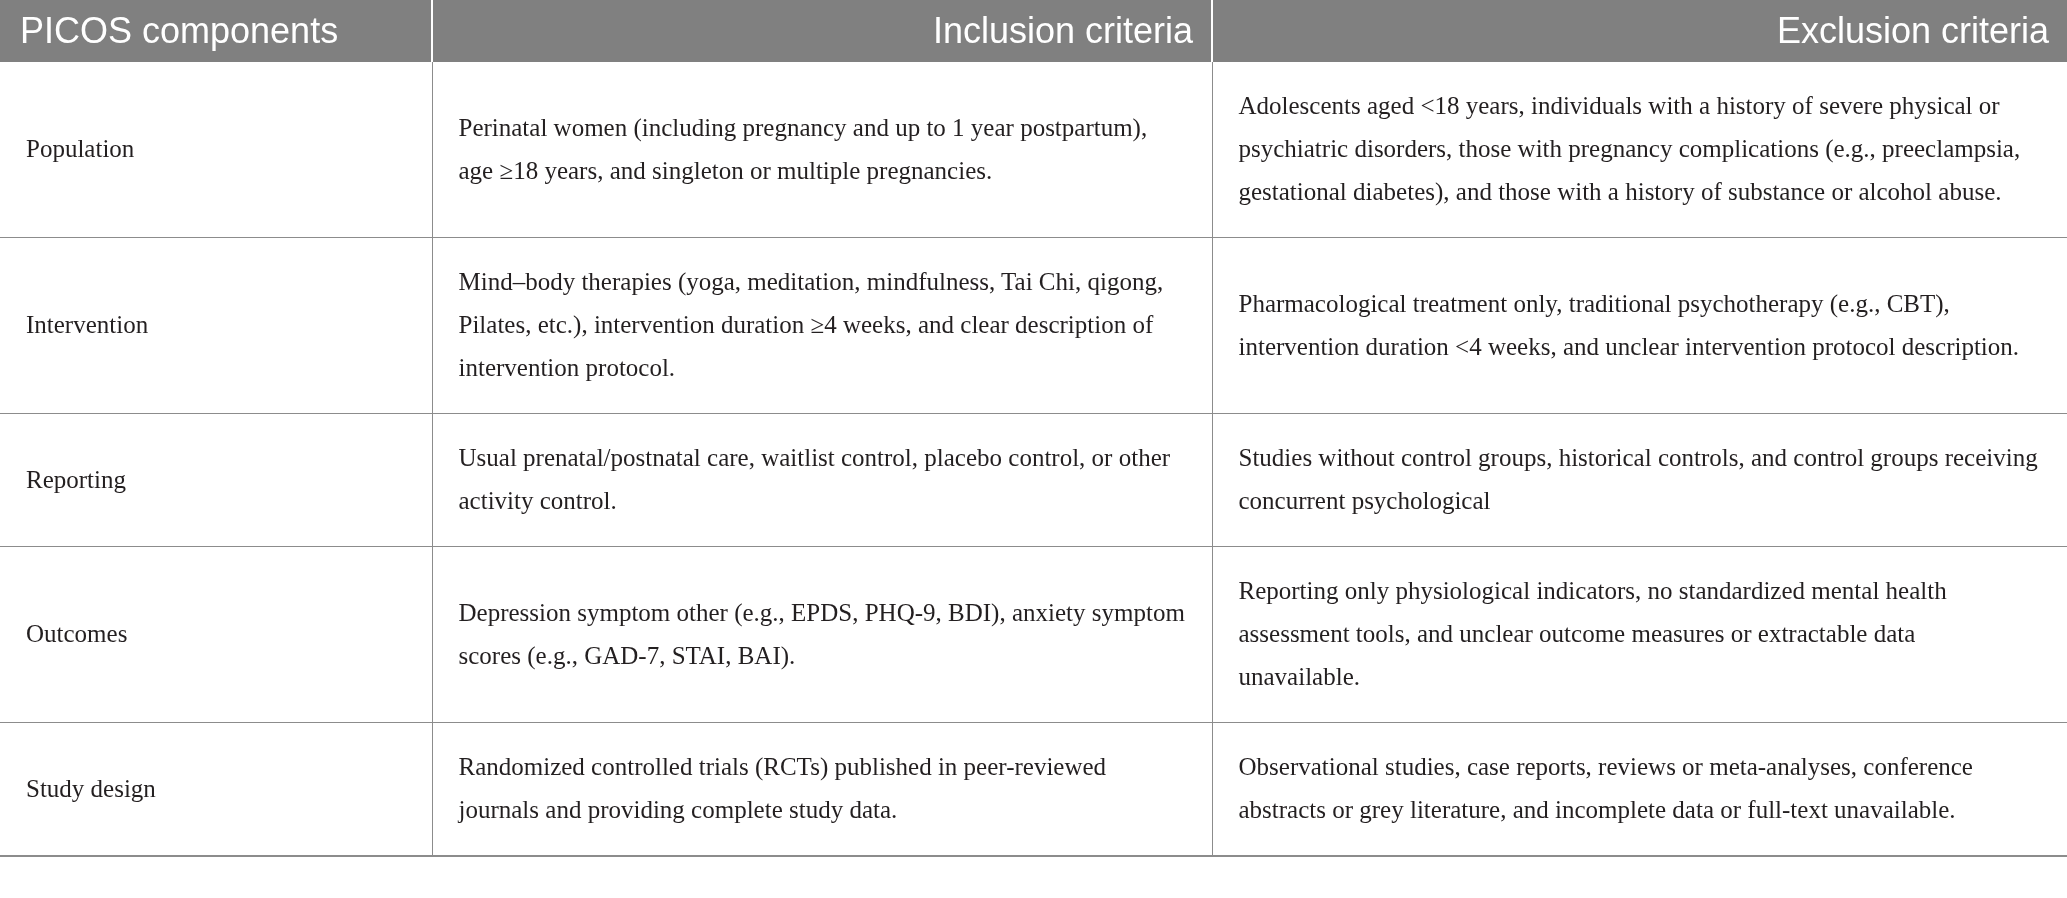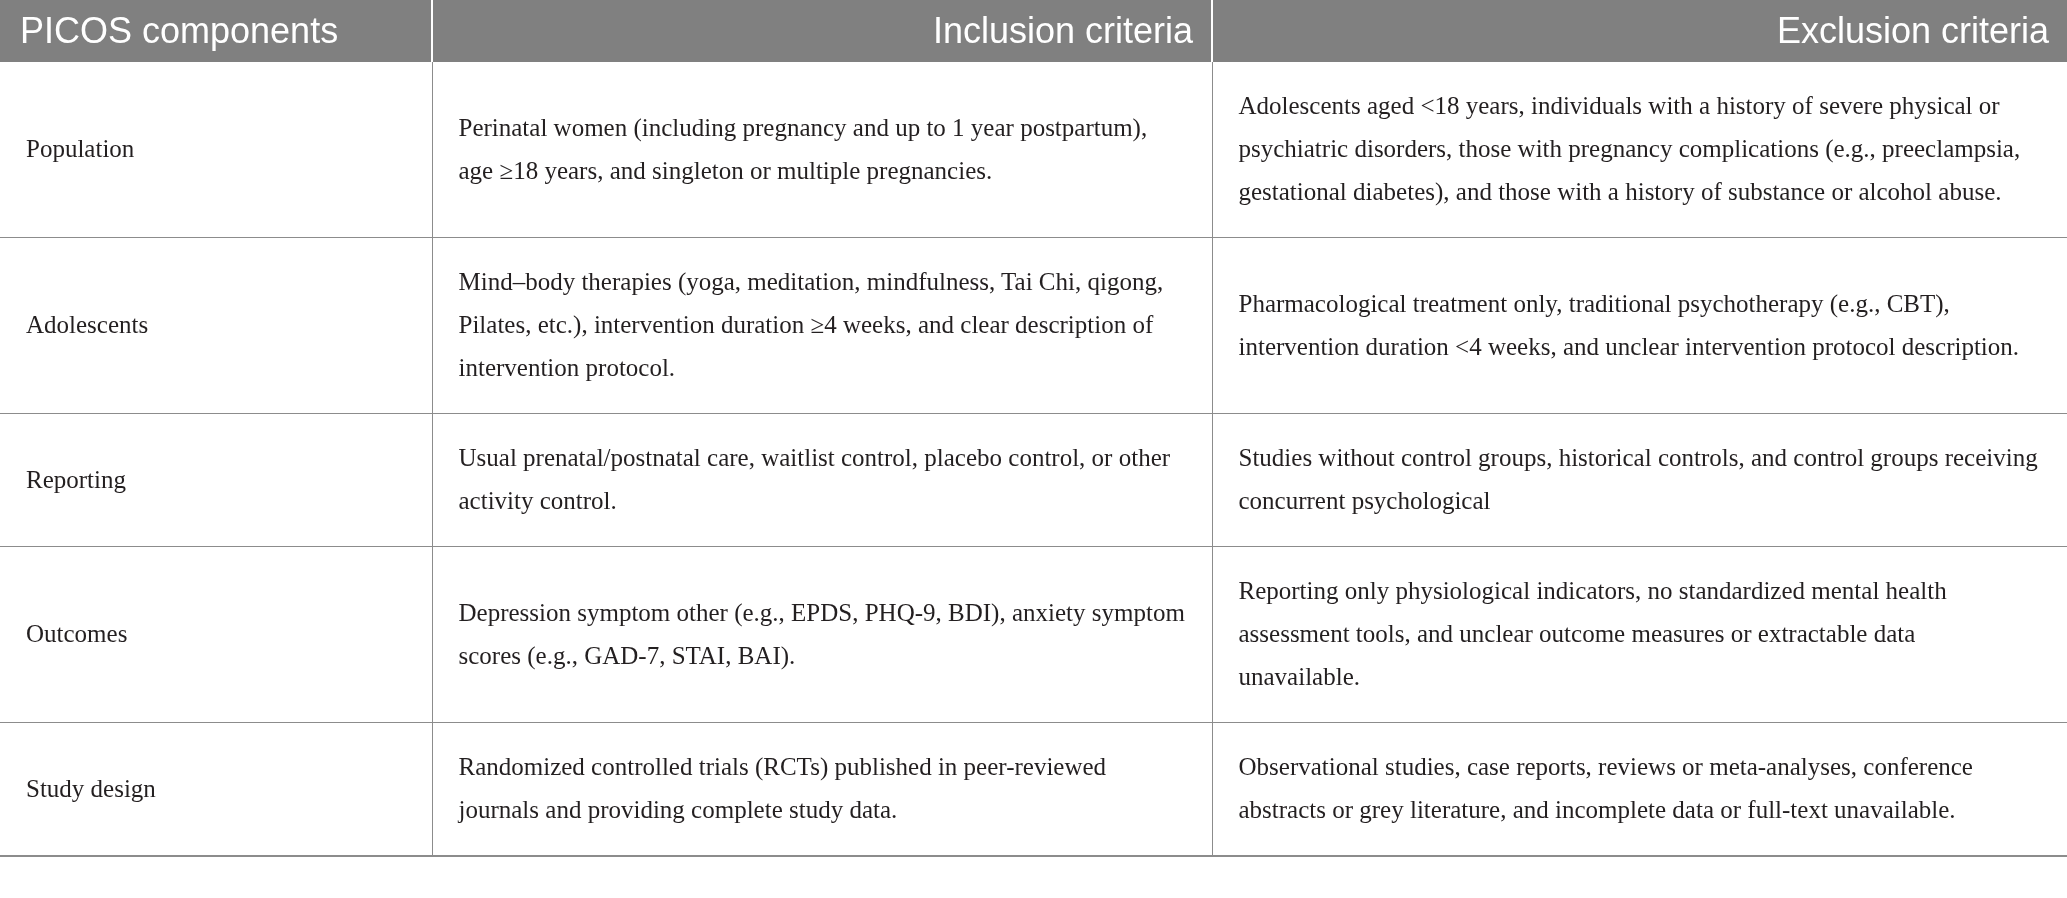--- a/index.html
+++ b/index.html
@@ -92,21 +92,21 @@
         <th class="center sep">Exclusion criteria</th>
       </tr>
     </thead>
     <tbody>
       <tr>
         <td class="first label">Population</td>
         <td class="crit">Perinatal women (including pregnancy and up to 1 year postpartum), age ≥18 years, and singleton or multiple pregnancies.</td>
         <td class="crit last">Adolescents aged &lt;18 years, individuals with a history of severe physical or psychiatric disorders, those with pregnancy complications (e.g., preeclampsia, gestational diabetes), and those with a history of substance or alcohol abuse.</td>
       </tr>
       <tr>
-        <td class="first label">Adolescents</td>
+        <td class="first label">Intervention</td>
         <td class="crit">Mind–body therapies (yoga, meditation, mindfulness, Tai Chi, qigong, Pilates, etc.), intervention duration ≥4 weeks, and clear description of intervention protocol.</td>
         <td class="crit last">Pharmacological treatment only, traditional psychotherapy (e.g., CBT), intervention duration &lt;4 weeks, and unclear intervention protocol description.</td>
       </tr>
       <tr>
         <td class="first label">Reporting</td>
         <td class="crit">Usual prenatal/postnatal care, waitlist control, placebo control, or other activity control.</td>
         <td class="crit last">Studies without control groups, historical controls, and control groups receiving concurrent psychological</td>
       </tr>
       <tr>
         <td class="first label">Outcomes</td>

